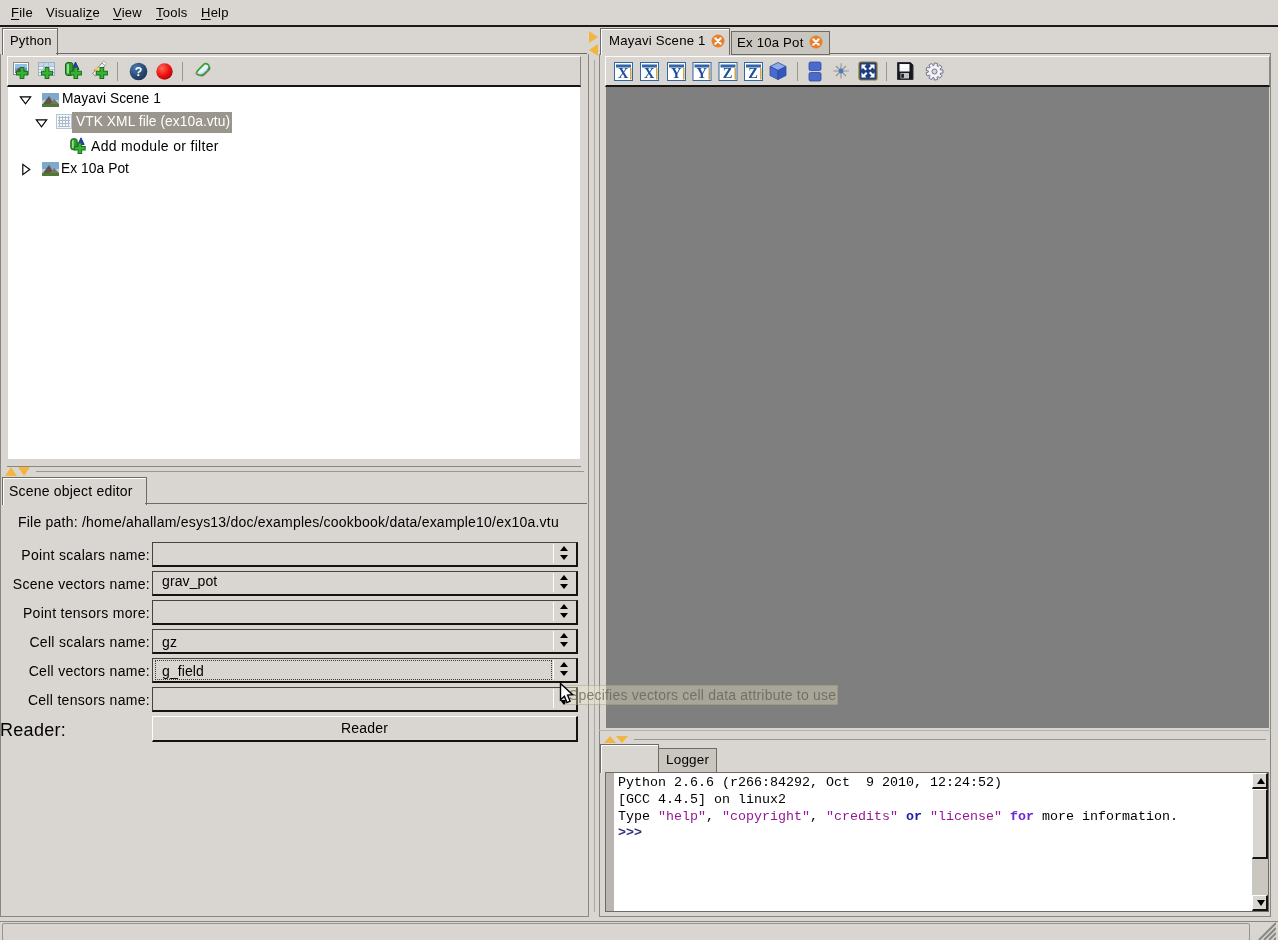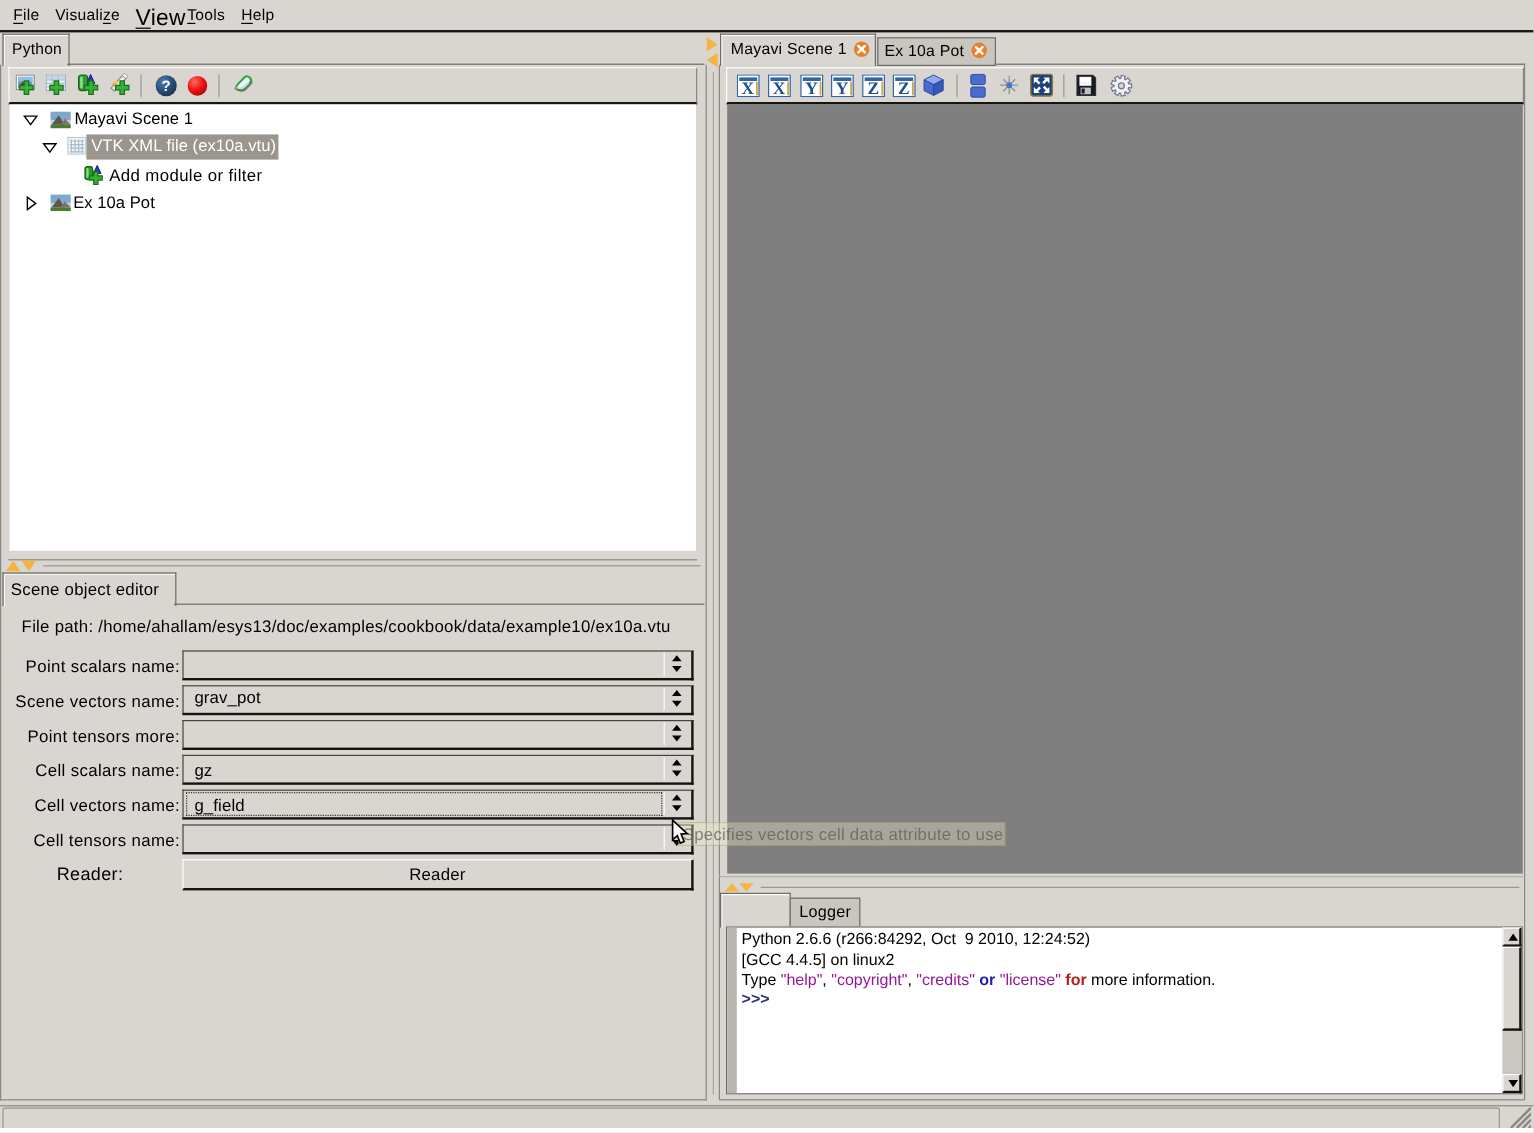--- a/index.html
+++ b/index.html
@@ -4,35 +4,35 @@
 <style>
 html,body{margin:0;padding:0;}
 body{width:1278px;height:944px;position:relative;overflow:hidden;
   background:#d9d6d1;font-family:"Liberation Sans",sans-serif;color:#000;}
 .ab{position:absolute;}
 .txt{white-space:pre;}
 u{text-underline-offset:2px;text-decoration-thickness:1px;}
 .tabA{background:#d9d6d1;border:1px solid #6e6b66;border-bottom:none;
   box-shadow:inset 0 1px 0 #fff,inset 1px 0 0 #fff;}
 .tabI{background:#c9c6c0;border:1px solid #6e6b66;}
-.mono{font-family:Liberation Sans, sans-serif;}
+.mono{font-family:Liberation Mono, monospace;}
 .combo{background:#d9d6d1;border-top:1px solid #45433f;border-left:1px solid #45433f;
   border-right:2px solid #14130f;border-bottom:2px solid #14130f;}
 .arrU{width:0;height:0;border-left:4.5px solid transparent;border-right:4.5px solid transparent;
   border-bottom:5.5px solid #000;}
 .arrD{width:0;height:0;border-left:4.5px solid transparent;border-right:4.5px solid transparent;
   border-top:5.5px solid #000;}
 </style>
 </head>
 <body>
 
 <div class="ab" style="left:0;top:0;width:1278px;height:25px;background:#d9d6d1;"></div>
 <div class="ab txt" style="left:11px;top:5px;font-size:13px;letter-spacing:0.25px;"><u>F</u>ile</div>
 <div class="ab txt" style="left:46px;top:5px;font-size:13px;letter-spacing:0.25px;">Visuali<u>z</u>e</div>
-<div class="ab txt" style="left:113px;top:5px;font-size:19px;letter-spacing:0.25px;"><u>V</u>iew</div>
+<div class="ab txt" style="left:113px;top:5px;font-size:13px;letter-spacing:0.25px;"><u>V</u>iew</div>
 <div class="ab txt" style="left:156px;top:5px;font-size:13px;letter-spacing:0.25px;"><u>T</u>ools</div>
 <div class="ab txt" style="left:201px;top:5px;font-size:13px;letter-spacing:0.25px;"><u>H</u>elp</div>
 <div class="ab" style="left:0;top:25px;width:1278px;height:2px;background:#1a1a18;"></div>
 
 <div class="ab" style="left:0;top:54px;width:1px;height:863px;background:#8a8783;"></div>
 <div class="ab" style="left:588px;top:54px;width:1px;height:863px;background:#8a8783;"></div>
 <div class="ab" style="left:0;top:916px;width:589px;height:1px;background:#8a8783;"></div>
 
 <div class="ab tabA" style="left:2px;top:28px;width:54px;height:26px;"></div>
 <div class="ab txt" style="left:10px;top:33px;font-size:13px;letter-spacing:0.2px;">Python</div>
@@ -169,21 +169,21 @@
 <div class="ab txt" style="left:18px;top:514px;font-size:14px;letter-spacing:0.22px;">File path: /home/ahallam/esys13/doc/examples/cookbook/data/example10/ex10a.vtu</div>
 
 <div id="form" class="ab" style="left:0;top:0;">
 
   <div class="ab txt" style="left:0;top:547px;width:150px;text-align:right;font-size:14px;letter-spacing:0.3px;">Point scalars name:</div>
   <div class="ab txt" style="left:0;top:576px;width:150px;text-align:right;font-size:14px;letter-spacing:0.3px;">Scene vectors name:</div>
   <div class="ab txt" style="left:0;top:605px;width:150px;text-align:right;font-size:14px;letter-spacing:0.3px;">Point tensors more:</div>
   <div class="ab txt" style="left:0;top:634px;width:150px;text-align:right;font-size:14px;letter-spacing:0.3px;">Cell scalars name:</div>
   <div class="ab txt" style="left:0;top:663px;width:150px;text-align:right;font-size:14px;letter-spacing:0.3px;">Cell vectors name:</div>
   <div class="ab txt" style="left:0;top:692px;width:150px;text-align:right;font-size:14px;letter-spacing:0.3px;">Cell tensors name:</div>
-  <div class="ab txt" style="left:0;top:720px;width:150px;text-align:center;font-size:15px;letter-spacing:0.3px;">Reader:</div>
+  <div class="ab txt" style="left:0;top:720px;width:150px;text-align:left;font-size:18px;letter-spacing:0.3px;">Reader:</div>
 
   <div class="ab combo" style="left:152px;top:542px;width:423px;height:22px;"></div>
   <div class="ab combo" style="left:152px;top:571px;width:423px;height:22px;"></div>
   <div class="ab combo" style="left:152px;top:600px;width:423px;height:22px;"></div>
   <div class="ab combo" style="left:152px;top:629px;width:423px;height:22px;"></div>
   <div class="ab combo" style="left:152px;top:658px;width:423px;height:22px;"></div>
   <div class="ab combo" style="left:152px;top:687px;width:423px;height:22px;"></div>
 
   <div class="ab txt" style="left:162px;top:573px;font-size:14px;letter-spacing:0.1px;">grav_pot</div>
   <div class="ab txt" style="left:162px;top:634px;font-size:14px;letter-spacing:0.1px;">gz</div>
@@ -338,21 +338,21 @@
 
 <div class="ab tabA" style="left:600px;top:744px;width:57px;height:28px;"></div>
 <div class="ab txt" style="left:608px;top:750px;font-size:13.5px;letter-spacing:0.2px;margin-top:44px;">Python</div>
 <div class="ab tabI" style="left:658px;top:748px;width:57px;height:23px;"></div>
 <div class="ab txt" style="left:666px;top:752px;font-size:13.5px;letter-spacing:0.2px;">Logger</div>
 
 <div class="ab" style="left:605px;top:772px;width:664px;height:140px;background:#fff;border:1px solid #6e6b66;box-sizing:border-box;"></div>
 <div class="ab" style="left:606px;top:773px;width:8px;height:138px;background:#b9b6b1;"></div>
 <div class="ab mono txt" style="left:618px;top:775px;font-size:13.34px;line-height:16.8px;">Python 2.6.6 (r266:84292, Oct  9 2010, 12:24:52)
 [GCC 4.4.5] on linux2
-Type <span style="color:#951895">"help"</span>, <span style="color:#951895">"copyright"</span>, <span style="color:#951895">"credits"</span> <b style="color:#2222a8">or</b> <span style="color:#951895">"license"</span> <b style="color:#b91c1c">for</b> more information.
+Type <span style="color:#951895">"help"</span>, <span style="color:#951895">"copyright"</span>, <span style="color:#951895">"credits"</span> <b style="color:#2222a8">or</b> <span style="color:#951895">"license"</span> <b style="color:#6d28d9">for</b> more information.
 <b style="color:#30307a">&gt;&gt;&gt;</b></div>
 
 <div id="sbar" class="ab" style="left:0;top:0;">
   <div class="ab" style="left:1252px;top:773px;width:16px;height:138px;background:#cac6c0;"></div>
   <div class="ab" style="left:1252px;top:773px;width:16px;height:16px;background:#d9d6d1;box-sizing:border-box;
     border-top:1px solid #fdfcfb;border-left:1px solid #fdfcfb;border-right:2px solid #14130f;border-bottom:2px solid #14130f;"></div>
   <div class="ab" style="left:1256.5px;top:778px;width:0;height:0;border-left:4px solid transparent;border-right:4px solid transparent;border-bottom:6px solid #000;"></div>
   <div class="ab" style="left:1252px;top:789px;width:16px;height:70px;background:#d9d6d1;box-sizing:border-box;
     border-top:1px solid #fdfcfb;border-left:1px solid #fdfcfb;border-right:2px solid #14130f;border-bottom:2px solid #14130f;"></div>
   <div class="ab" style="left:1252px;top:895px;width:16px;height:16px;background:#d9d6d1;box-sizing:border-box;

